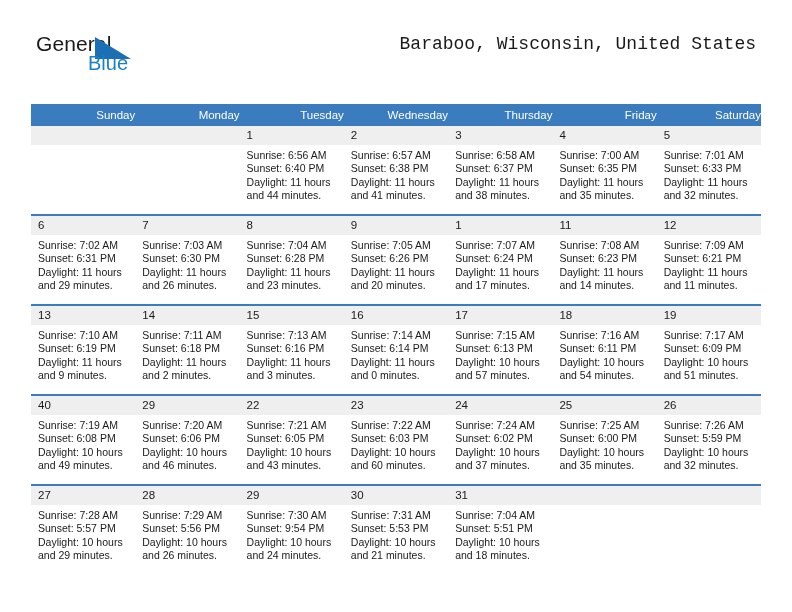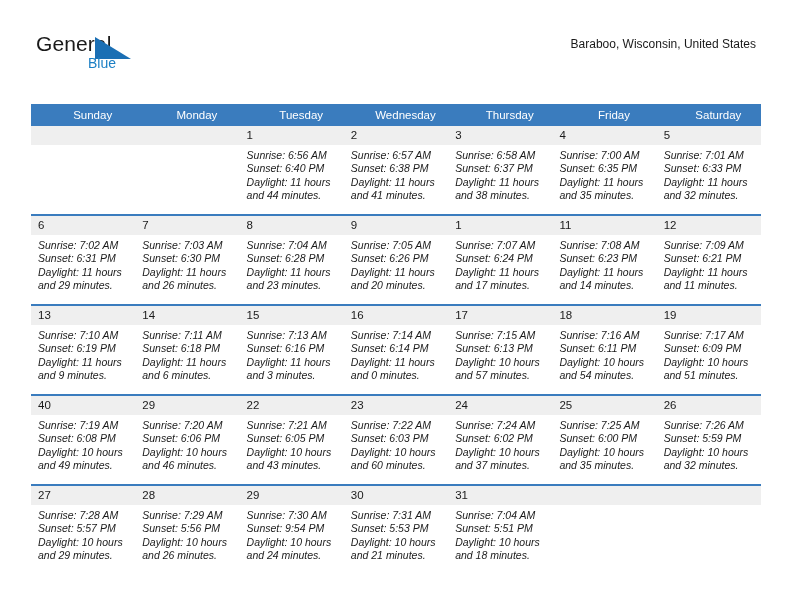--- a/index.html
+++ b/index.html
@@ -35,21 +35,21 @@
     top: 0;
     font-size: 21px;
     letter-spacing: .1px;
     color: #1a1a1a;
     line-height: 22px;
   }
   .brand-blue {
     position: absolute;
     left: 52px;
     top: 19px;
-    font-size: 14px;
+    font-size: 20px;
     color: #1b7fc4;
     line-height: 22px;
   }
   .brand-flag {
     position: absolute;
     left: 59px;
     top: 4px;
     width: 40px;
     height: 22px;
   }
@@ -62,24 +62,25 @@
   }
   .cal-title {
     font-size: 28px;
     font-weight: normal;
     color: #1a1a1a;
     line-height: 32px;
     white-space: nowrap;
   }
   .cal-subtitle {
     margin-top: 8px;
-    font-size: 12px;
+    font-size: 18px;
     color: #1a1a1a;
     line-height: 17px;
     white-space: nowrap;
+    font-family: Liberation Mono, monospace;
   }
 
   
   .calendar {
     position: absolute;
     left: 31px;
     top: 104px;
     width: 730px;
   }
 
@@ -90,21 +91,21 @@
   }
   table.cal-table col {
     width: 104.28px;
   }
 
   thead th {
     background: #3a7cbe;
     color: #ffffff;
     font-size: 11.5px;
     font-weight: normal;
-    text-align: center;
+    text-align: right;
     padding: 5px 0 5px 19px;
     height: 11px;
     line-height: 12px;
   }
 
   tbody td {
     vertical-align: top;
     padding: 0;
     border-top: 2px solid #3a7cbe;
     height: 76px;
@@ -126,21 +127,20 @@
     color: #1a1a1a;
   }
   .cell.empty .daynum-band {
     background: #efefef;
   }
   .cell-lines {
     padding: 4px 6px 0 7px;
     font-size: 10.5px;
     line-height: 13.4px;
     color: #1a1a1a;
-    font-style: italic;
   }
   .cell-lines div {
     white-space: nowrap;
   }
 </style>
 </head>
 <body>
 
 <div class="page-header">
 
@@ -356,21 +356,21 @@
               </div>
             </div>
           </td>
         <td>
             <div class="cell">
               <div class="daynum-band">14</div>
               <div class="cell-lines">
                 <div>Sunrise: 7:11 AM</div>
                 <div>Sunset: 6:18 PM</div>
                 <div>Daylight: 11 hours</div>
-                <div>and 6 minutes.</div>
+                <div>and 2 minutes.</div>
               </div>
             </div>
           </td>
         <td>
             <div class="cell">
               <div class="daynum-band">15</div>
               <div class="cell-lines">
                 <div>Sunrise: 7:13 AM</div>
                 <div>Sunset: 6:16 PM</div>
                 <div>Daylight: 11 hours</div>

